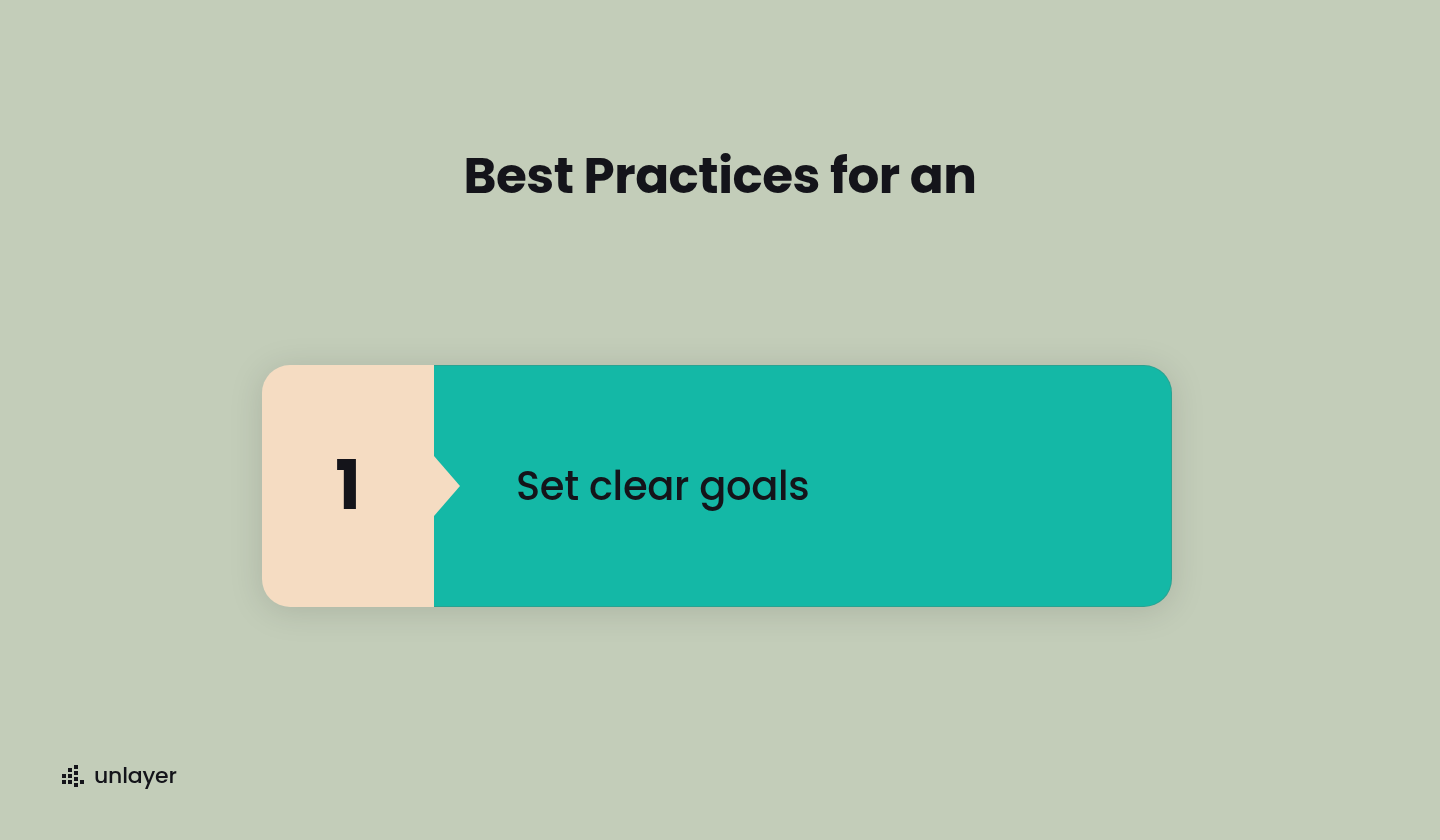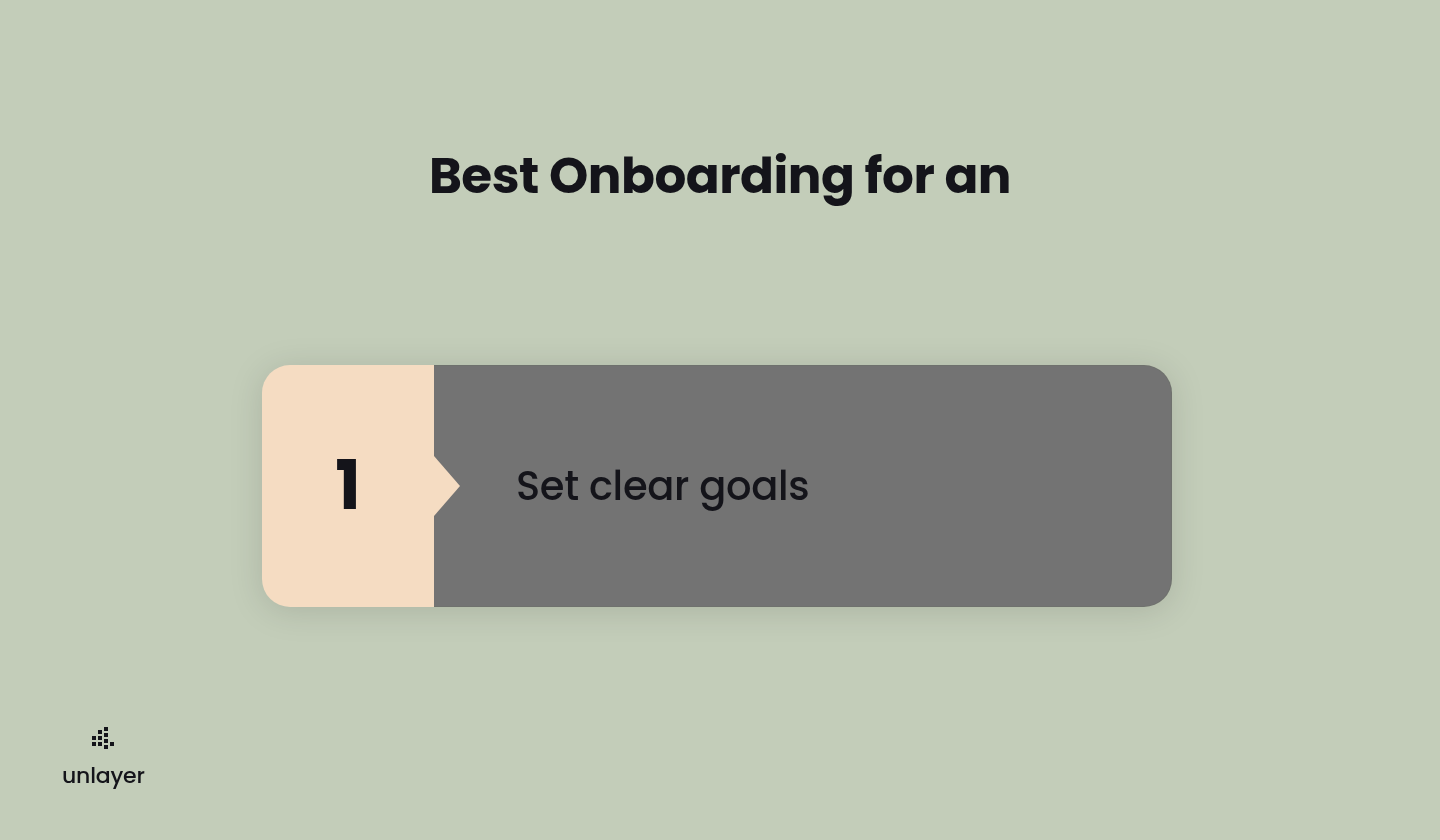--- a/index.html
+++ b/index.html
@@ -60,21 +60,21 @@
       transform: translateY(-50%);
       width: 0;
       height: 0;
       border-top: 30px solid transparent;
       border-bottom: 30px solid transparent;
       border-left: 26px solid #f5dcc2;
     }
     .card-body {
       flex: 1;
       height: 100%;
-      background-color: #737373;
+      background-color: #14b8a6;
       border: 1.5px solid rgba(100,110,95,0.28);
       border-left: none;
       border-top-right-radius: 28px;
       border-bottom-right-radius: 28px;
       display: flex;
       align-items: center;
       padding-left: 82px;
     }
     .card-text {
       font-size: 40px;
@@ -82,21 +82,20 @@
       color: #14141a;
       letter-spacing: -0.3px;
     }
     .logo {
       position: absolute;
       left: 62px;
       bottom: 48px;
       display: flex;
       align-items: center;
       gap: 10px;
-      flex-direction: column;
     }
     .logo-mark {
       width: 22px;
       height: 22px;
       position: relative;
     }
     .logo-mark span {
       position: absolute;
       background-color: #14141a;
       width: 4px;
@@ -106,21 +105,21 @@
       font-size: 22px;
       font-weight: 500;
       color: #14141a;
       letter-spacing: -0.2px;
     }
   </style>
 </head>
 <body>
 
 <h1 class="heading">
-  <span>Best Onboarding for an</span><br>
+  <span>Best Practices for an</span><br>
 </h1>
 
 <div class="card">
   <div class="card-number">
     <span>1</span>
   </div>
   <div class="card-body">
     <span class="card-text">Set clear goals</span>
   </div>
 </div>

